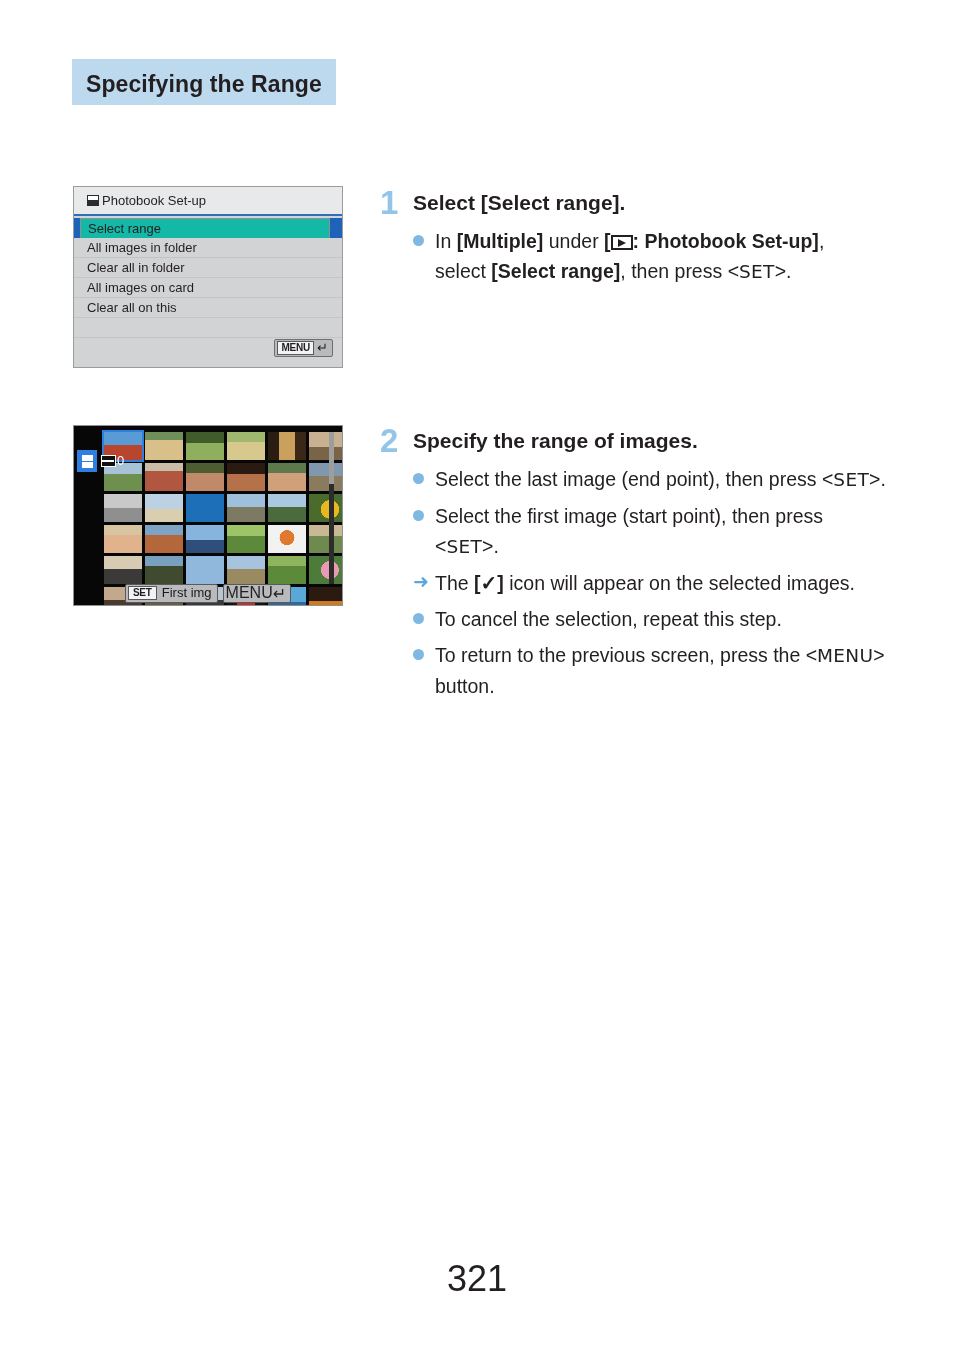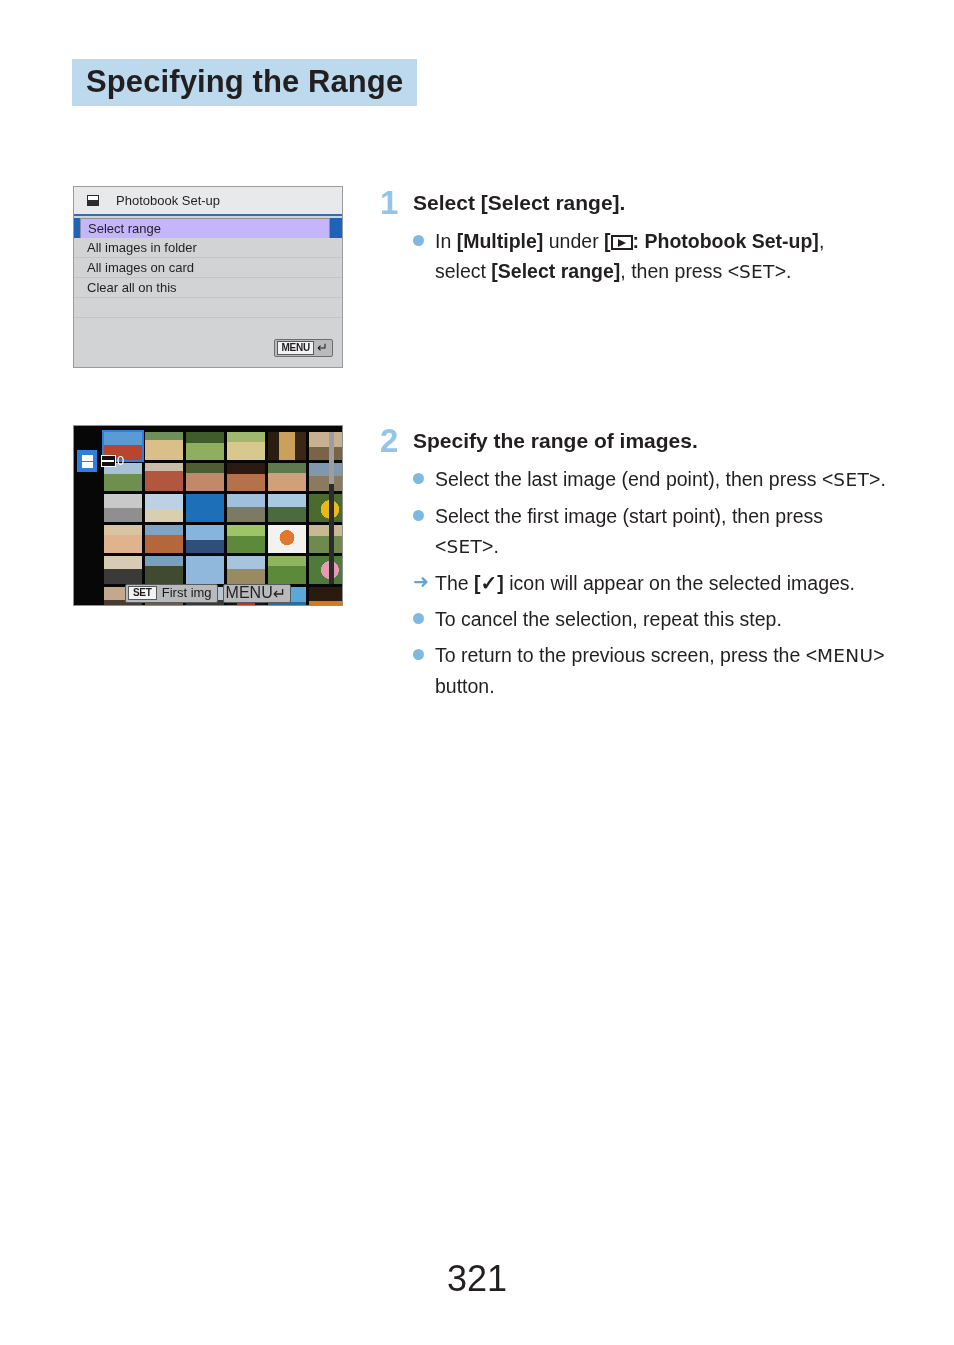--- a/index.html
+++ b/index.html
@@ -21,22 +21,22 @@
     width: 954px;
     height: 1345px;
   }
 
   
   .section-heading {
     position: absolute;
     left: 72px;
     top: 59px;
     background: #bcd9ee;
-    padding: 7px 14px 9px 14px;
-    font-size: 31px;
+    padding: 14px 14px 9px 14px;
+    font-size: 23px;
     font-weight: bold;
     letter-spacing: 0.1px;
     color: #231f20;
     line-height: 1.0;
   }
 
   
   .intro {
     position: absolute;
     left: 72px;
@@ -67,21 +67,21 @@
     background: #e8e9ea;
     border-bottom: 2px solid #2f6fb5;
     display: flex;
     align-items: center;
     padding-left: 13px;
     box-sizing: border-box;
   }
   .cam-menu-title-text {
     font-size: 13px;
     color: #231f20;
-    margin-left: 17px;
+    margin-left: 3px;
     white-space: nowrap;
   }
   .playback-book-icon {
     width: 12px;
     height: 11px;
     position: relative;
     display: inline-block;
     flex: 0 0 auto;
   }
   .playback-book-icon::before {
@@ -115,21 +115,21 @@
     box-sizing: border-box;
     position: relative;
     white-space: nowrap;
   }
   .cam-row.selected {
     background: #1f63b8;
     padding-left: 0;
     border-bottom: none;
   }
   .cam-row.selected .cam-row-inner {
-    background: #c4b5fd;
+    background: #14b8a6;
     margin-left: 6px;
     margin-right: 12px;
     height: 32px;
     line-height: 20px;
     padding-left: 7px;
     box-sizing: border-box;
     border: 1px solid #8f9092;
   }
 
   .cam-menu-footer {
@@ -443,20 +443,21 @@
     <div class="cam-menu-titlebar">
       <span class="playback-book-icon"></span>
       <span class="cam-menu-title-text">Photobook Set-up</span>
     </div>
 
     <div class="cam-menu-list">
       <div class="cam-row selected">
         <div class="cam-row-inner">Select range</div>
       </div>
       <div class="cam-row">All images in folder</div>
+      <div class="cam-row">Clear all in folder</div>
       <div class="cam-row">All images on card</div>
       <div class="cam-row">Clear all on this</div>
       <div class="cam-row"></div>
     </div>
 
     <div class="cam-menu-footer">
       <div class="menu-btn">
         <span class="menu-word">MENU</span>
         <span class="ret-arrow">↵</span>
       </div>

